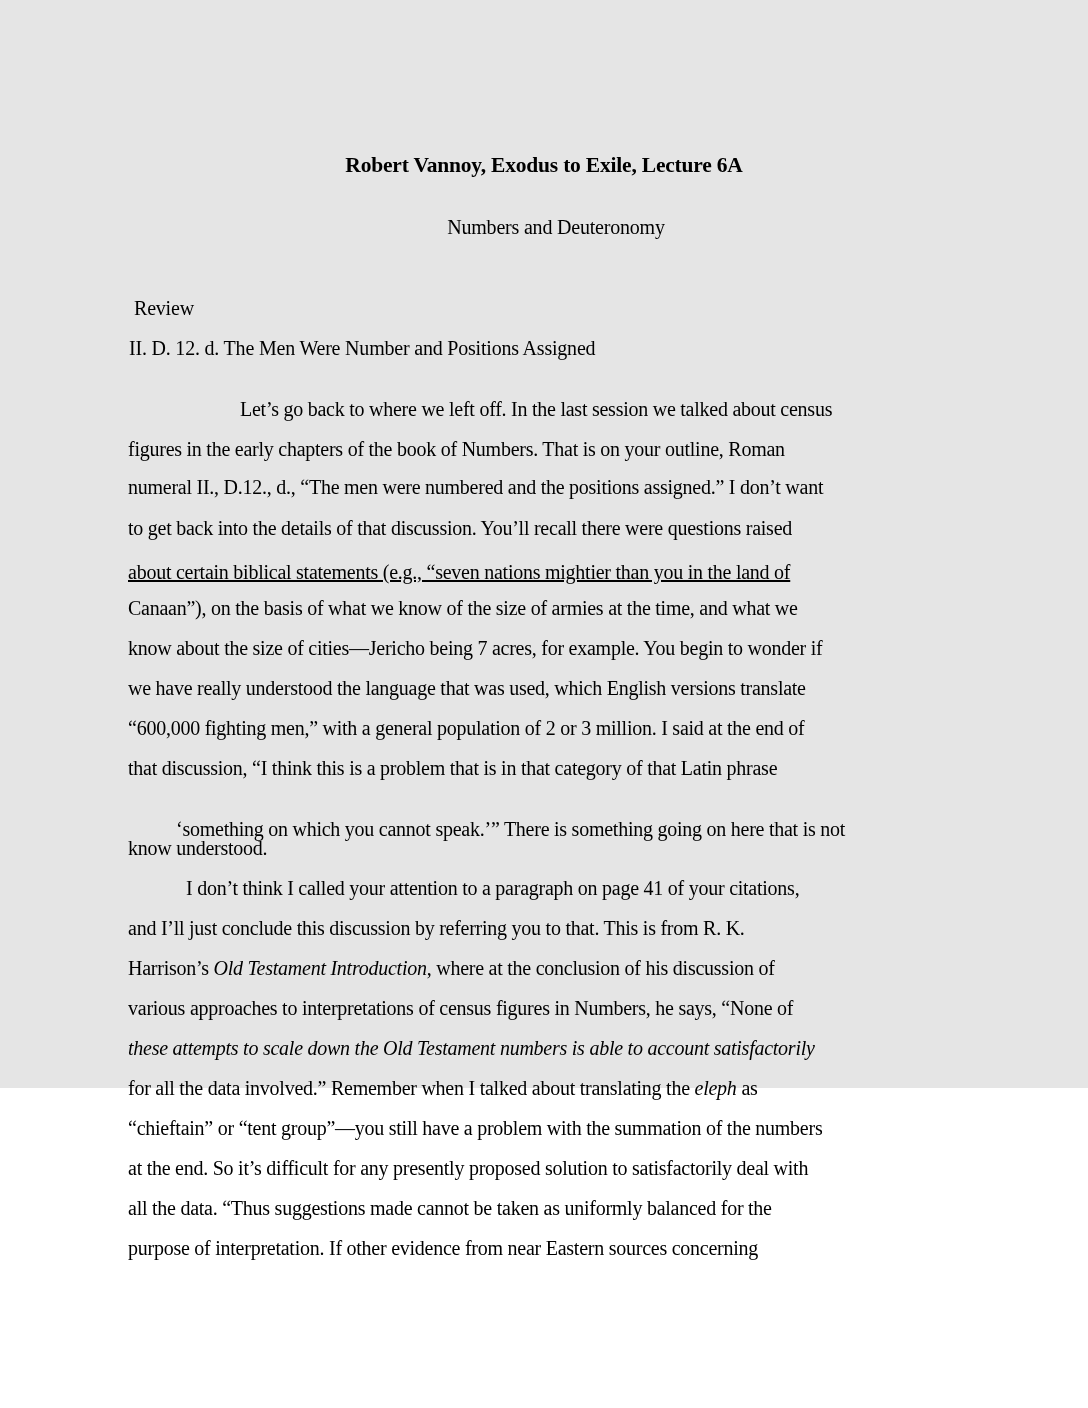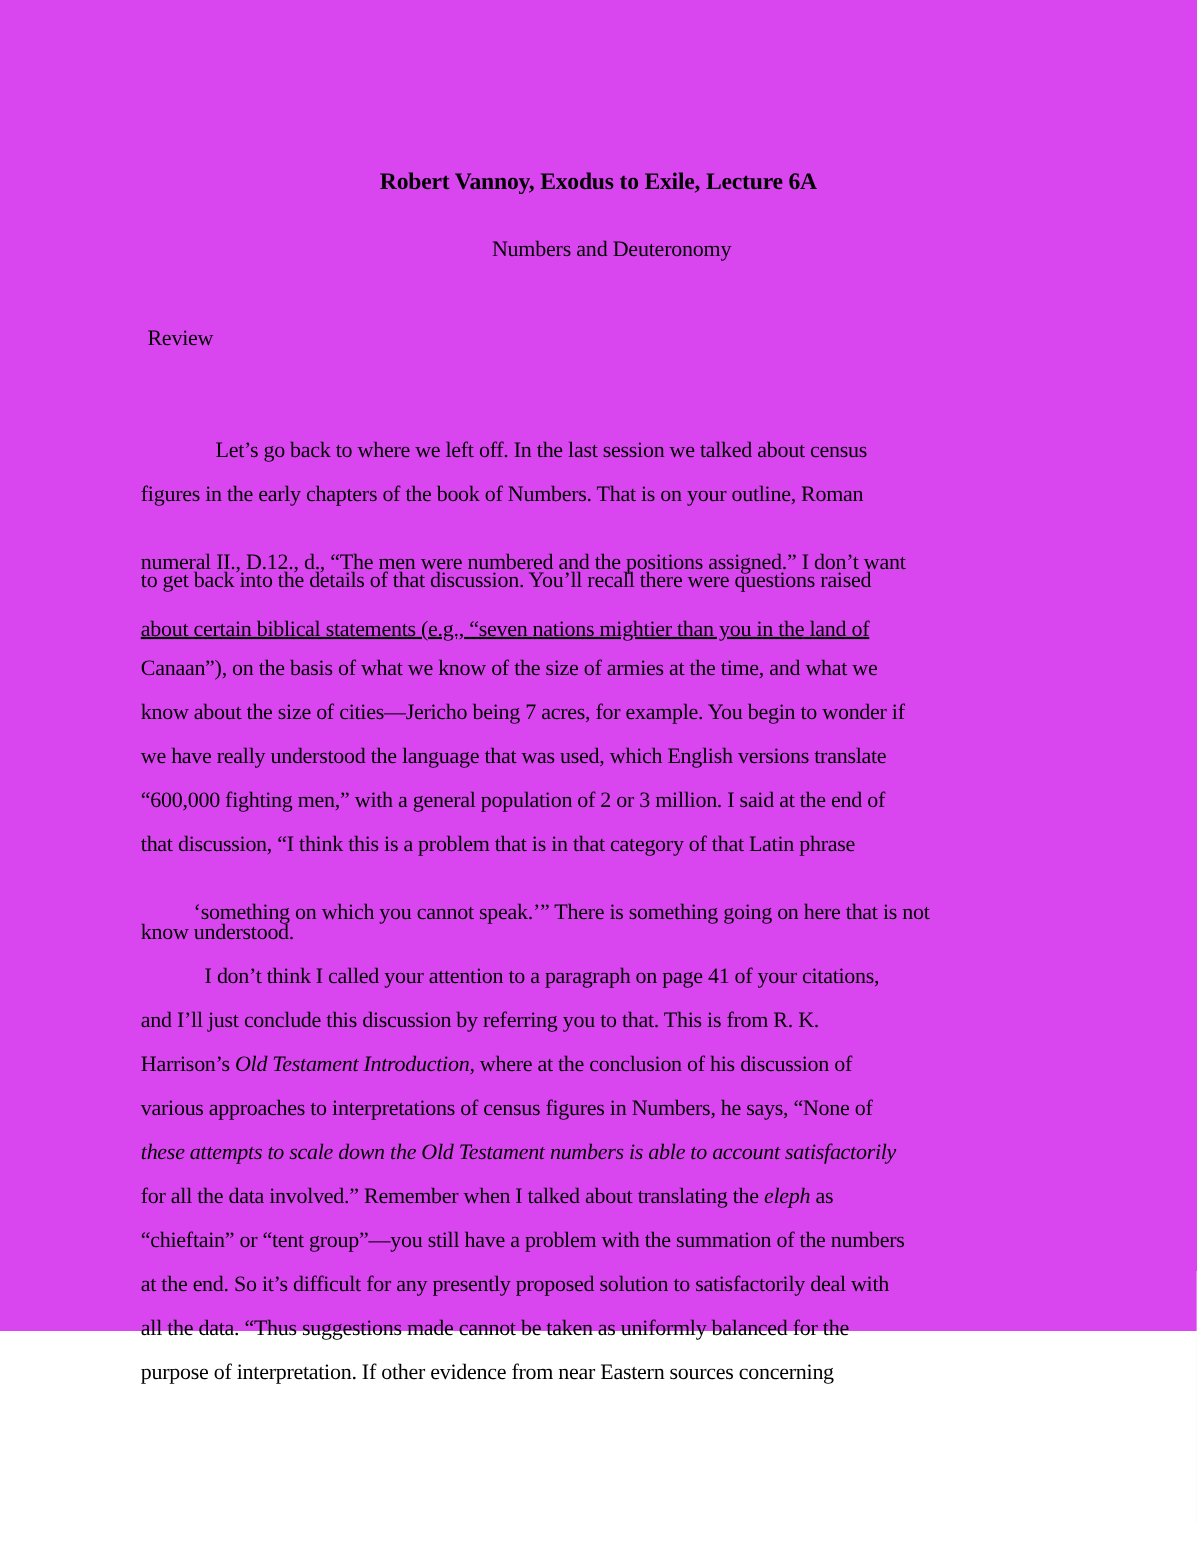--- a/index.html
+++ b/index.html
@@ -13,22 +13,22 @@
       position: relative;
       overflow: hidden;
       font-family: "Liberation Serif", "DejaVu Serif", serif;
       color: #000000;
     }
     .page {
       position: absolute;
       left: 0;
       top: 0;
       width: 1088px;
-      height: 1210px;
-      background: #d946ef;
+      height: 1088px;
+      background: #e5e5e5;
     }
     .title {
       position: absolute;
       top: 150px;
       left: 0;
       width: 1088px;
       text-align: center;
       font-weight: bold;
       font-size: 21.5px;
       line-height: 30px;
@@ -66,25 +66,26 @@
   </style>
 </head>
 <body>
 
 <div class="page">
 
   <div class="title">Robert Vannoy, Exodus to Exile, Lecture 6A</div>
   <div class="subtitle">Numbers and Deuteronomy</div>
 
   <div class="heading" style="top:293px;left:134px;">Review</div>
+  <div class="heading" style="top:333px;left:129px;">II. D. 12. d.  The Men Were Number and Positions Assigned</div>
 
   <div>
-    <div class="line indent1" style="top:394px;">Let’s go back to where we left off. In the last session we talked about census</div>
+    <div class="line indent1" style="top:394px;margin-left:44px;">Let’s go back to where we left off. In the last session we talked about census</div>
     <div class="line" style="top:434px;">figures in the early chapters of the book of Numbers. That is on your outline, Roman</div>
-    <div class="line" style="top:496px;text-align:right;">numeral II., D.12., d., “The men were numbered and the positions assigned.” I don’t want</div>
+    <div class="line" style="top:472px;text-align:right;">numeral II., D.12., d., “The men were numbered and the positions assigned.” I don’t want</div>
     <div class="line" style="top:513px;">to get back into the details of that discussion. You’ll recall there were questions raised</div>
     <div class="line" style="top:557px;text-decoration:underline;">about certain biblical statements (e.g., “seven nations mightier than you in the land of</div>
     <div class="line" style="top:593px;">Canaan”), on the basis of what we know of the size of armies at the time, and what we</div>
     <div class="line" style="top:633px;">know about the size of cities—Jericho being 7 acres, for example. You begin to wonder if</div>
     <div class="line" style="top:673px;">we have really understood the language that was used, which English versions translate</div>
     <div class="line" style="top:713px;">“600,000 fighting men,” with a general population of 2 or 3 million. I said at the end of</div>
     <div class="line" style="top:753px;text-align:right;">that discussion, “I think this is a problem that is in that category of that Latin phrase</div>
     <div class="line" style="top:814px;margin-left:48px;">‘something on which you cannot speak.’” There is something going on here that is not</div>
     <div class="line" style="top:833px;">know understood.</div>
   </div>

